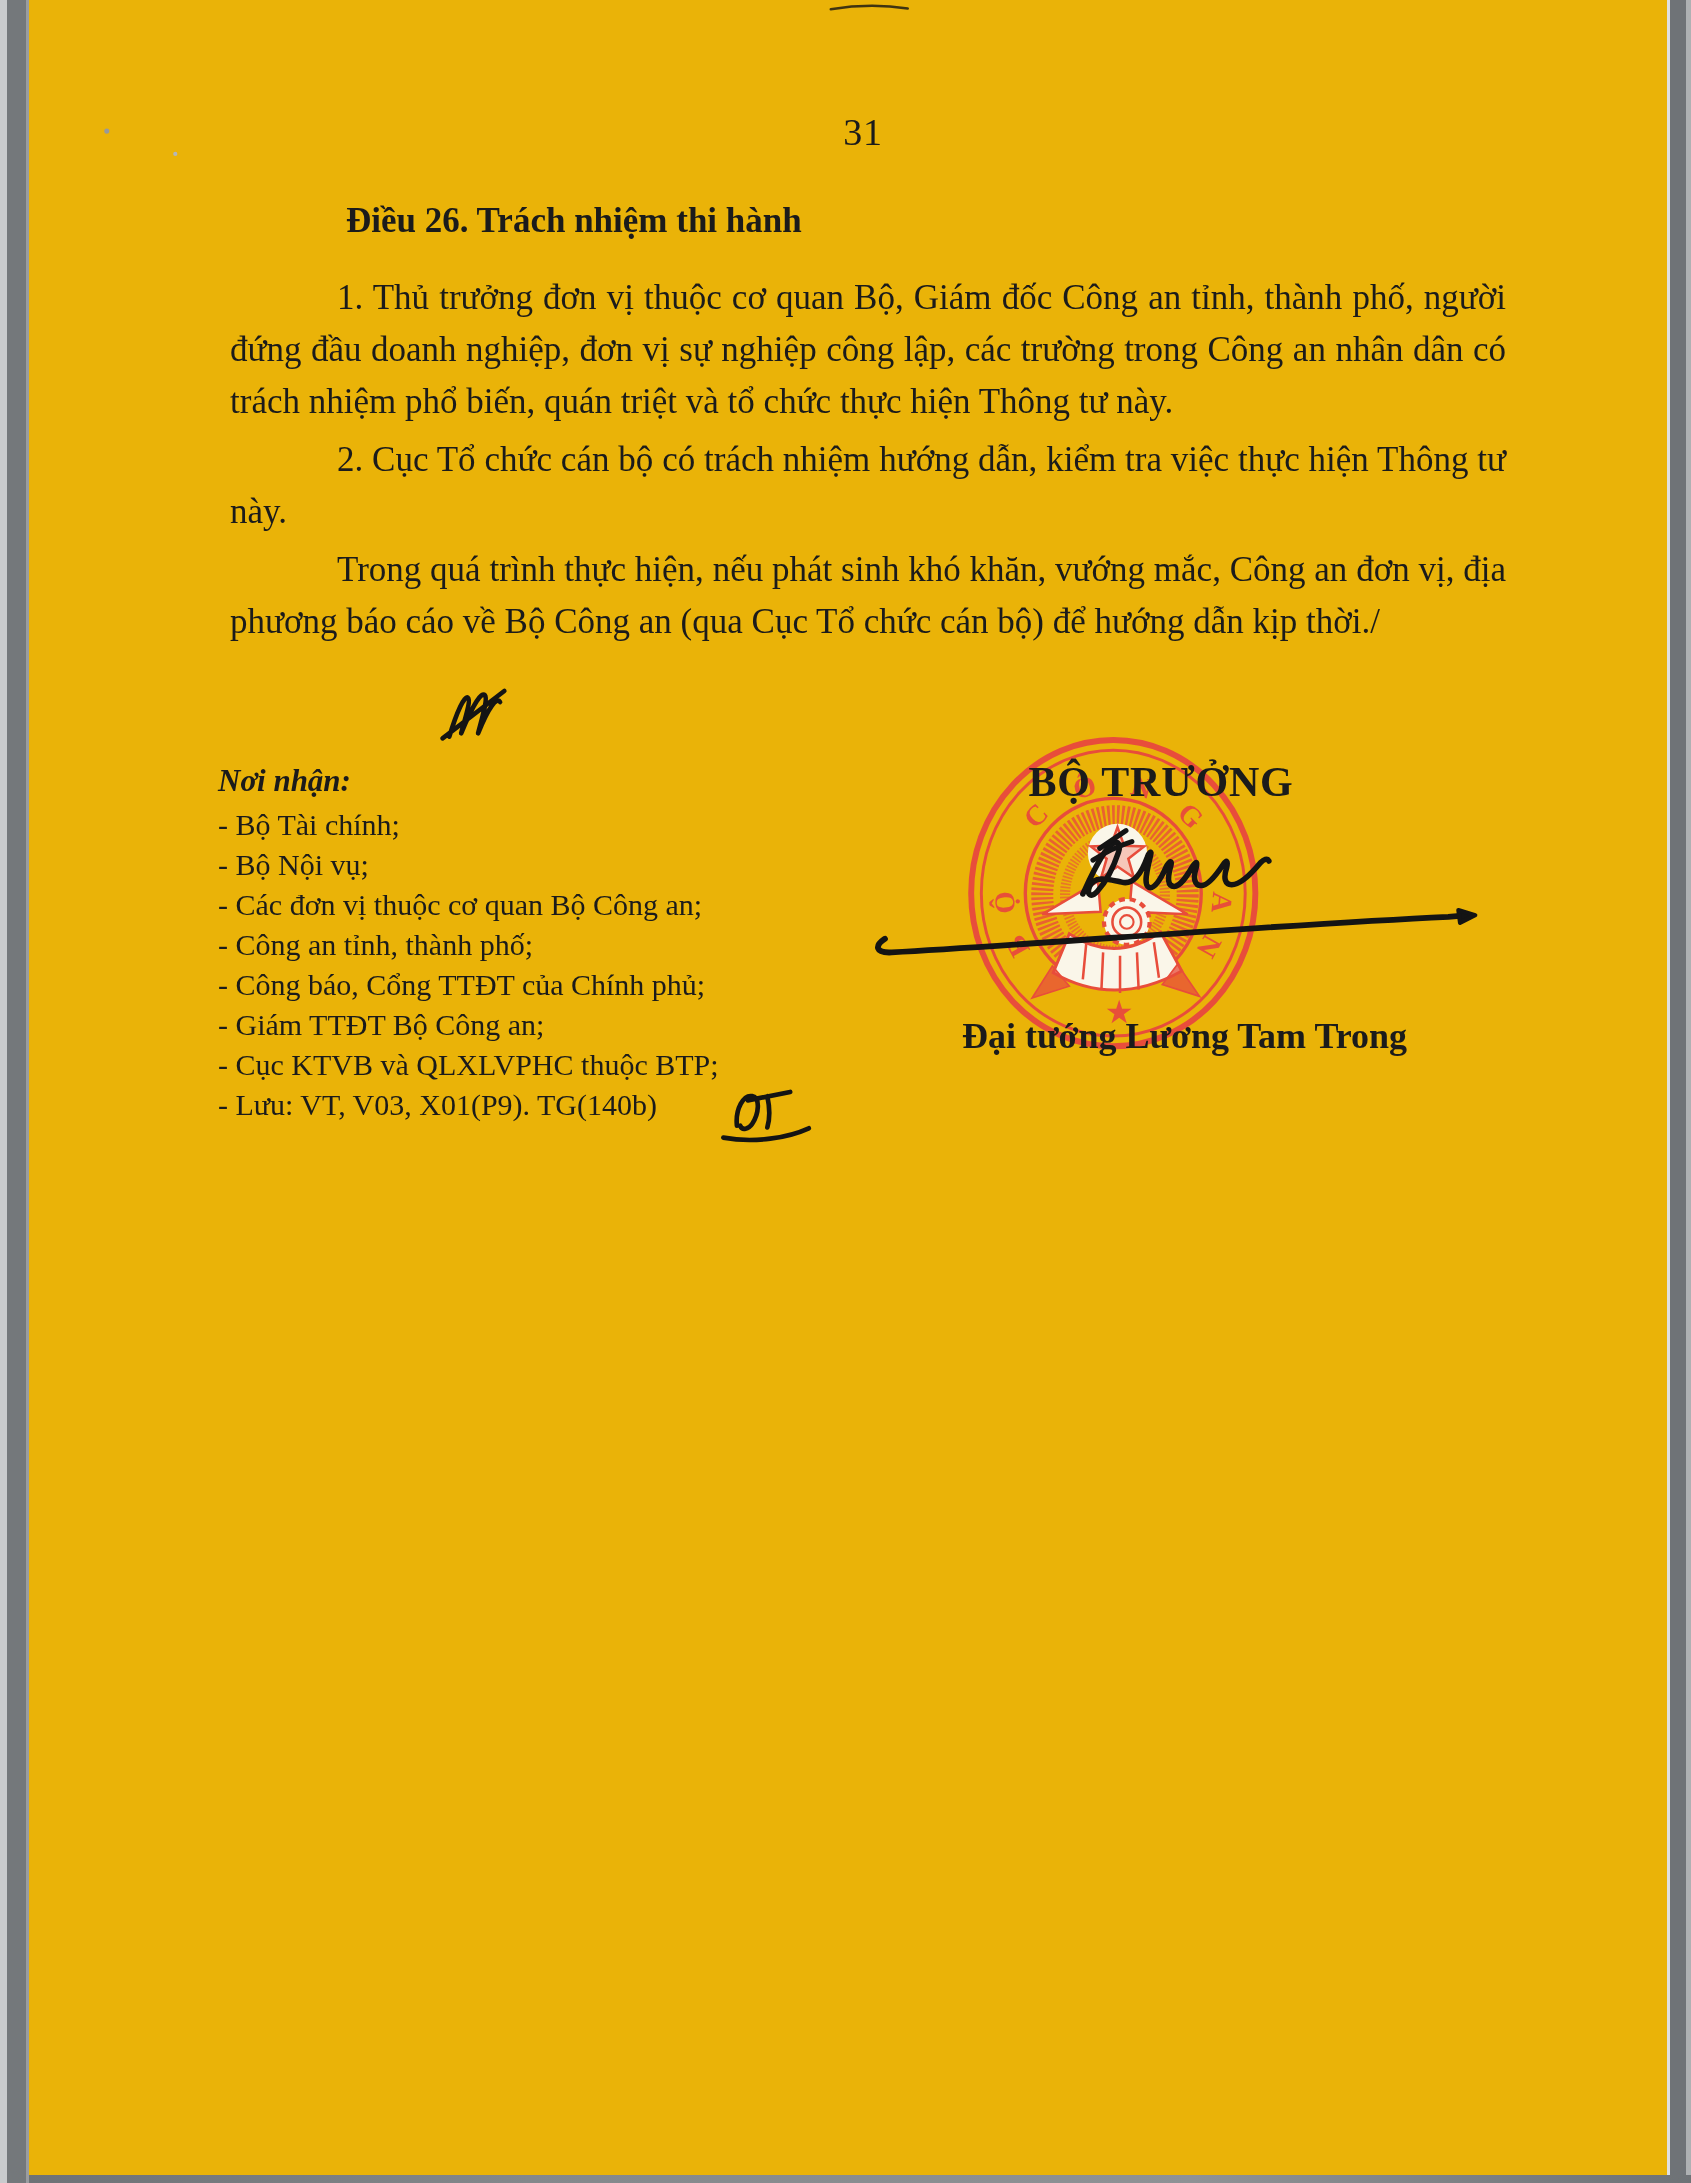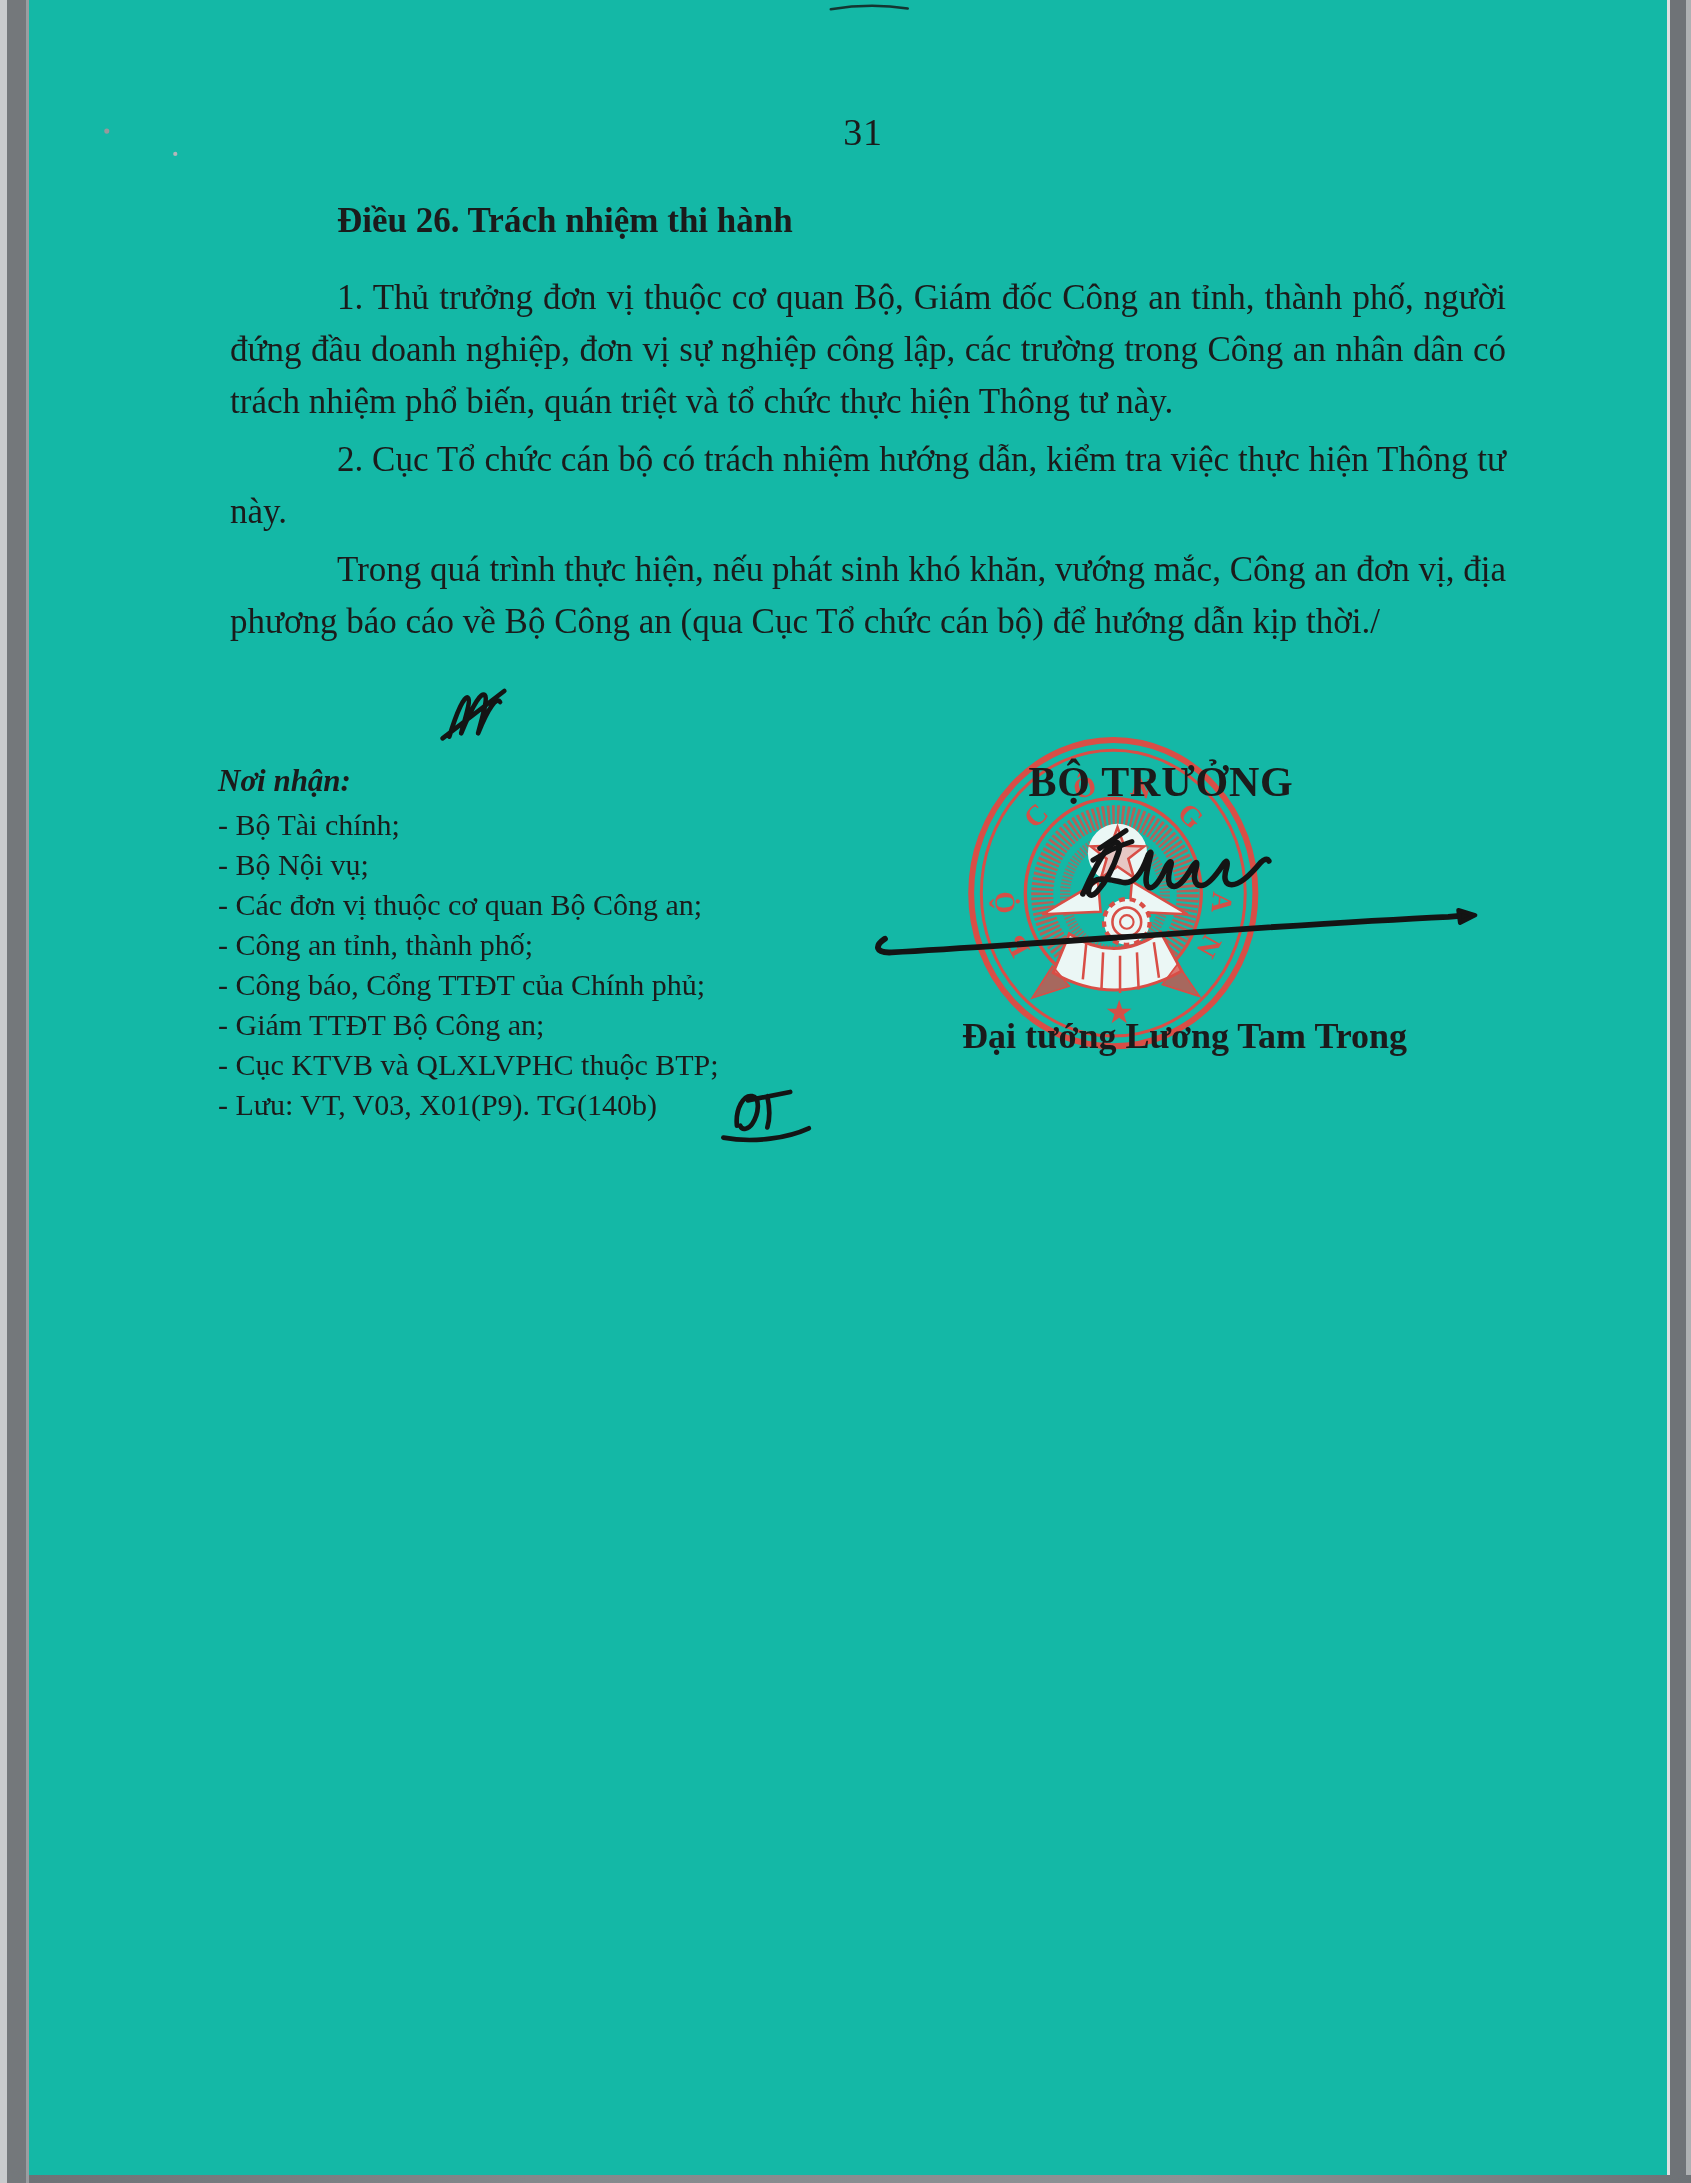--- a/index.html
+++ b/index.html
@@ -1,33 +1,33 @@
 <!DOCTYPE html>
 <html style="font-size:13.5px"><head>
 <meta charset="utf-8">
 <style>
   html,body { margin:0; padding:0; background:#e8e8e8; }
   .page {
     position:relative; width:1692px; height:2183px;
-    background:#14b8a6; overflow:hidden;
+    background:#eab308; overflow:hidden;
     font-family:"Liberation Serif", serif; color:#1b1b1b;
   }
   
   .band-left   { position:absolute; left:0; top:0; width:29px; height:2183px;
                  background:linear-gradient(to right,#c9cbcd 0 6.8px,#74787b 6.8px 26px,#9a9da0 26px 29px); }
   .band-right  { position:absolute; right:0; top:0; width:25px; height:2183px;
                  background:linear-gradient(to right,#dfe0e1 0 3.4px,#6f7377 3.4px 18.6px,#aeb1b3 18.6px 25px); }
   .band-bottom { position:absolute; left:29px; right:0; bottom:0; height:7.6px;
                  background:linear-gradient(to right,#6e7276,#84888b 30%,#8f9295 70%,#6e7276); }
   .page-number {
     position:absolute; left:812px; top:110px; width:102px;
     text-align:center; font-size:38px; letter-spacing:0.8px;
   }
   .heading {
-    position:absolute; left:337px; top:201px; margin:0;
+    position:absolute; left:346px; top:201px; margin:0;
     font-size:35px; font-weight:bold;
   }
   .body-text {
     position:absolute; left:230px; top:272px; width:1276px;
     font-size:35px; line-height:52px; text-align:justify;
   }
   .body-text p { margin:0 0 6px 0; text-indent:107px; }
   .recipients {
     position:absolute; left:218px; top:761px; width:643px;
     font-size:30px; line-height:40px;

